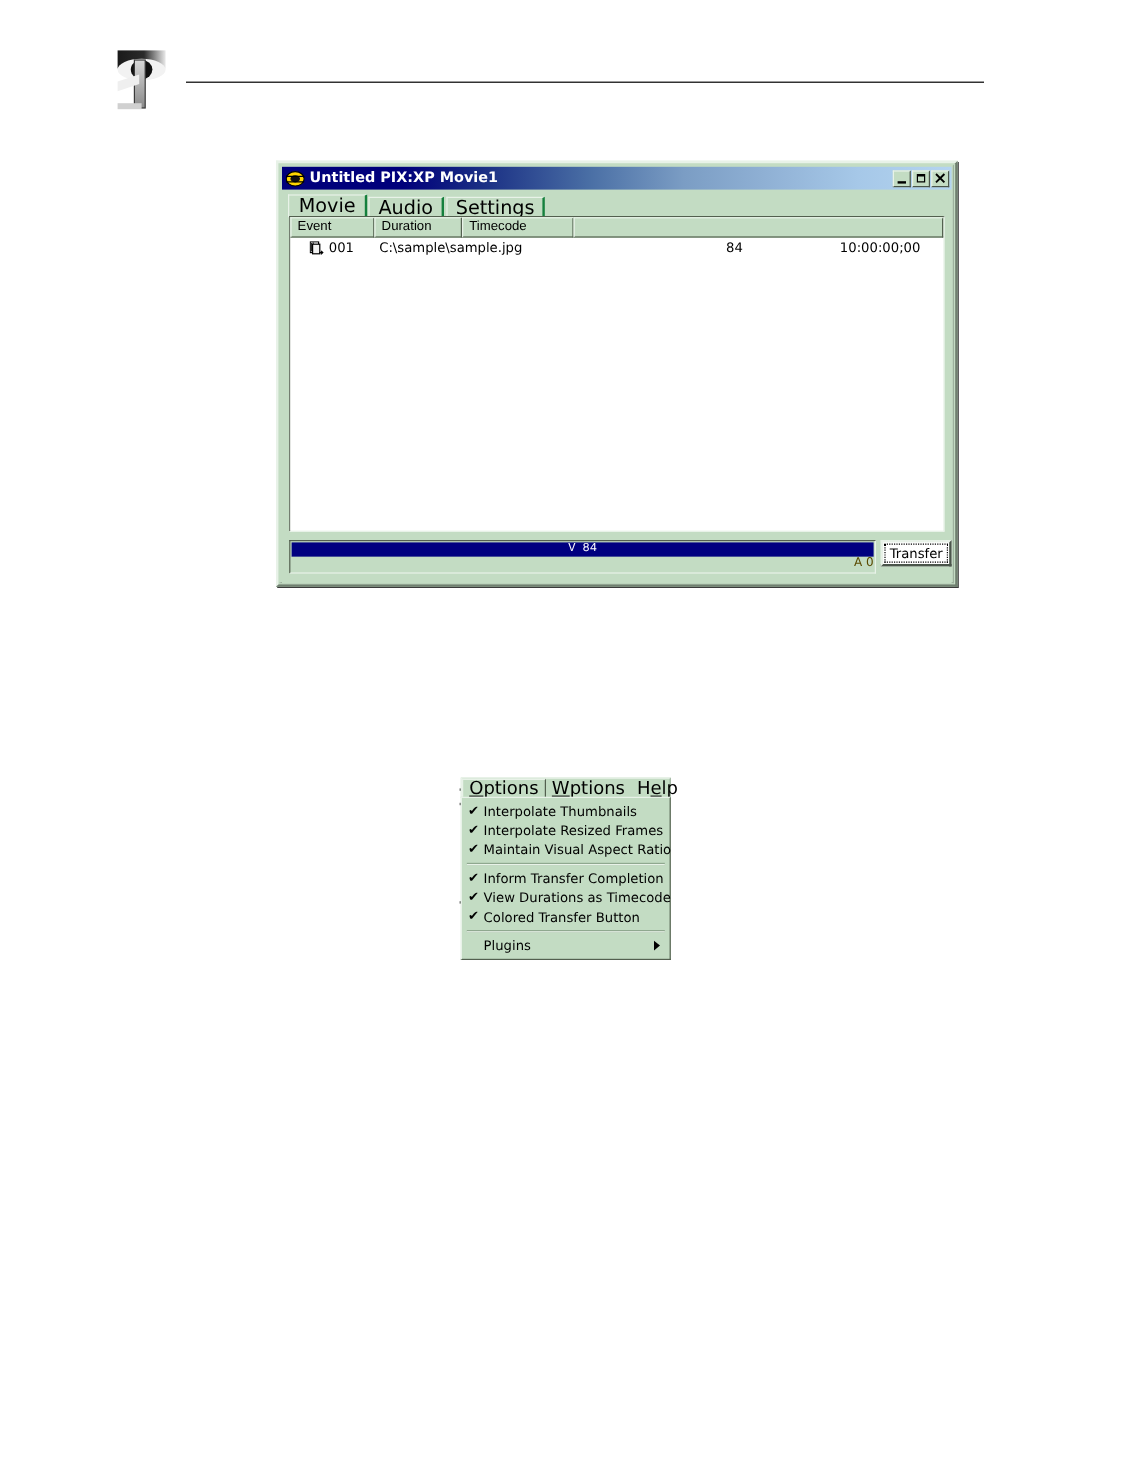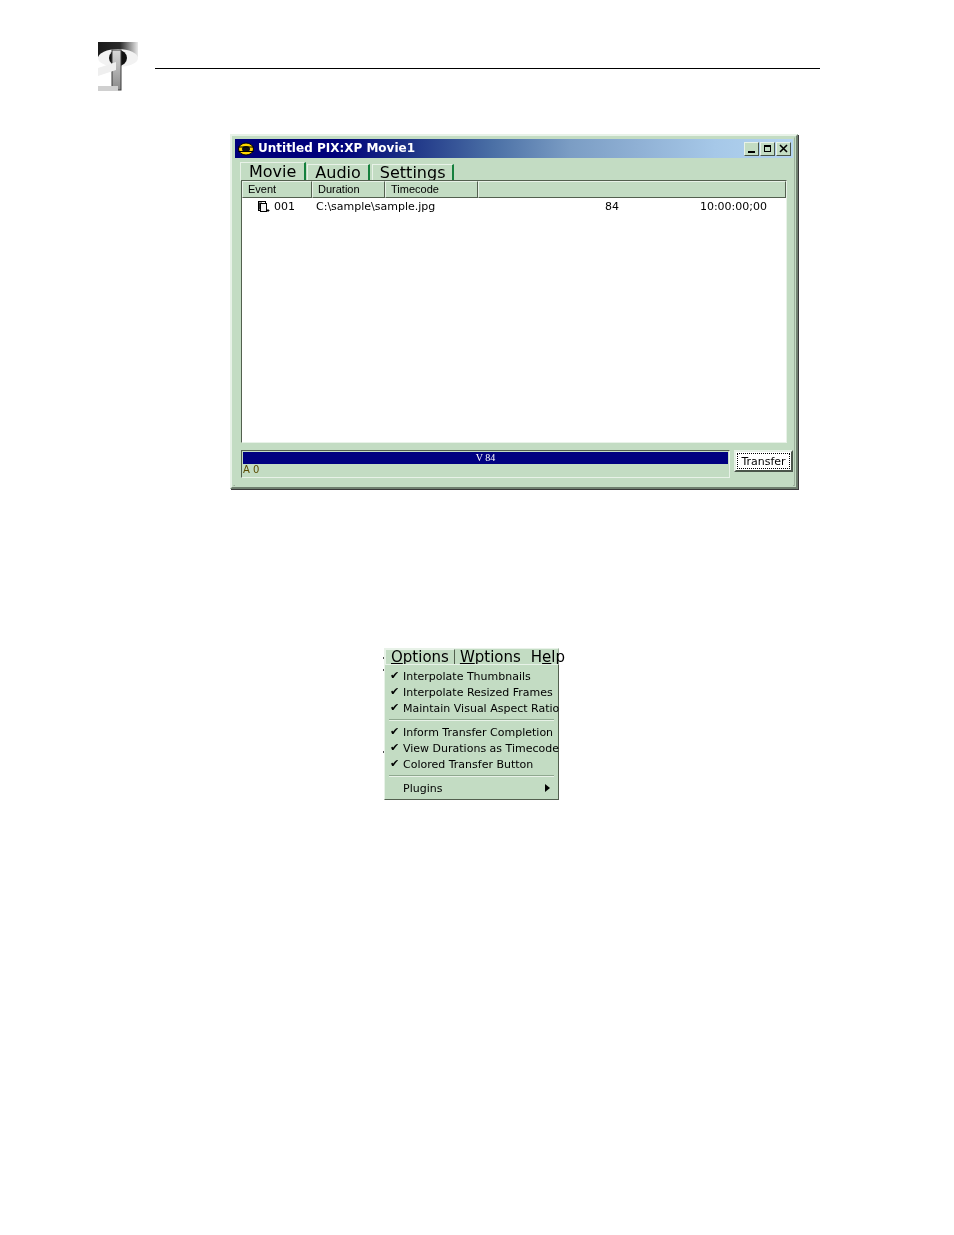--- a/index.html
+++ b/index.html
@@ -262,31 +262,31 @@
   #meter-video {
     position: absolute;
     left: 1px; top: 1px;
     width: 485px;
     height: 12px;
     background: #000080;
     color: #ffffff;
     font-size: 10px;
     text-align: center;
     line-height: 12px;
-    font-family: Liberation Serif, serif;
+    font-family: Liberation Mono, monospace;
   }
   #meter-audio {
     position: absolute;
     left: 1px; top: 13px;
     width: 485px;
     height: 12px;
     background: #c3dcc3;
     color: #5a4a00;
     font-size: 10px;
-    text-align: left;
+    text-align: right;
     line-height: 12px;
     font-family: "DejaVu Sans", sans-serif;
   }
 
   #transfer-button {
     position: absolute;
     left: 499px;
     top: 290px;
     width: 59px;
     height: 22px;

